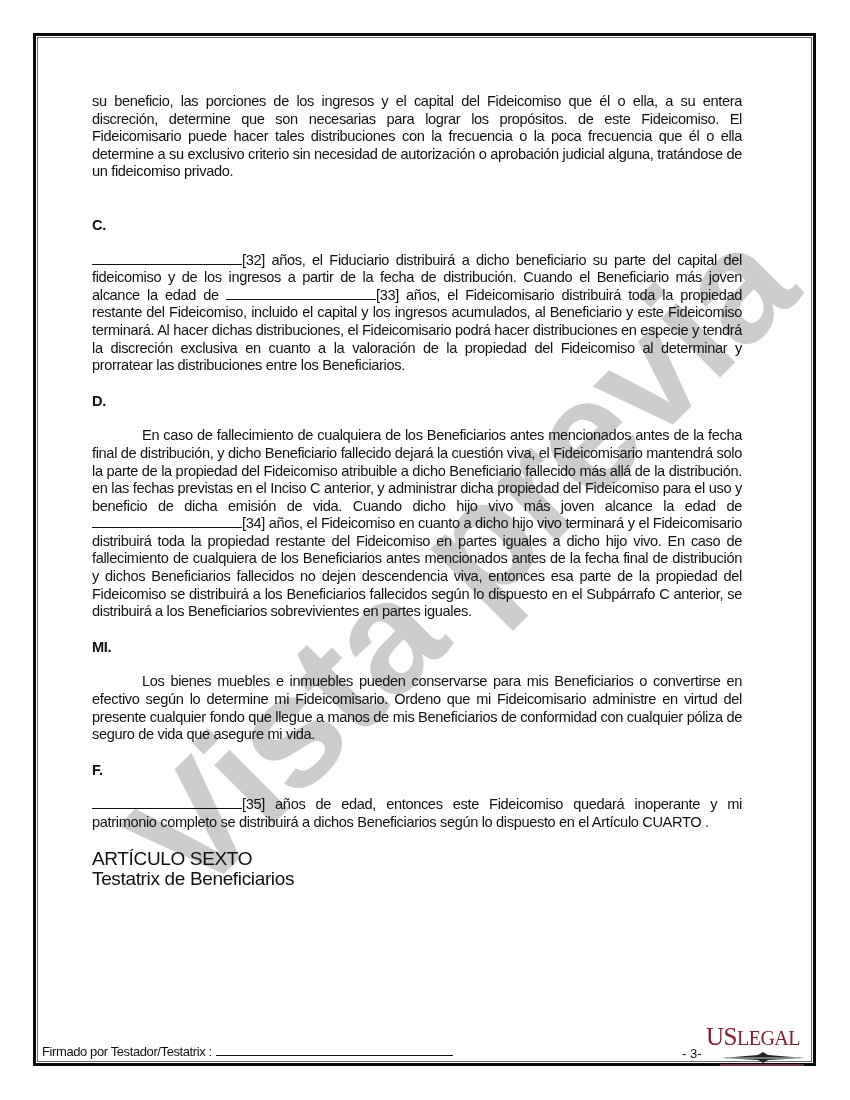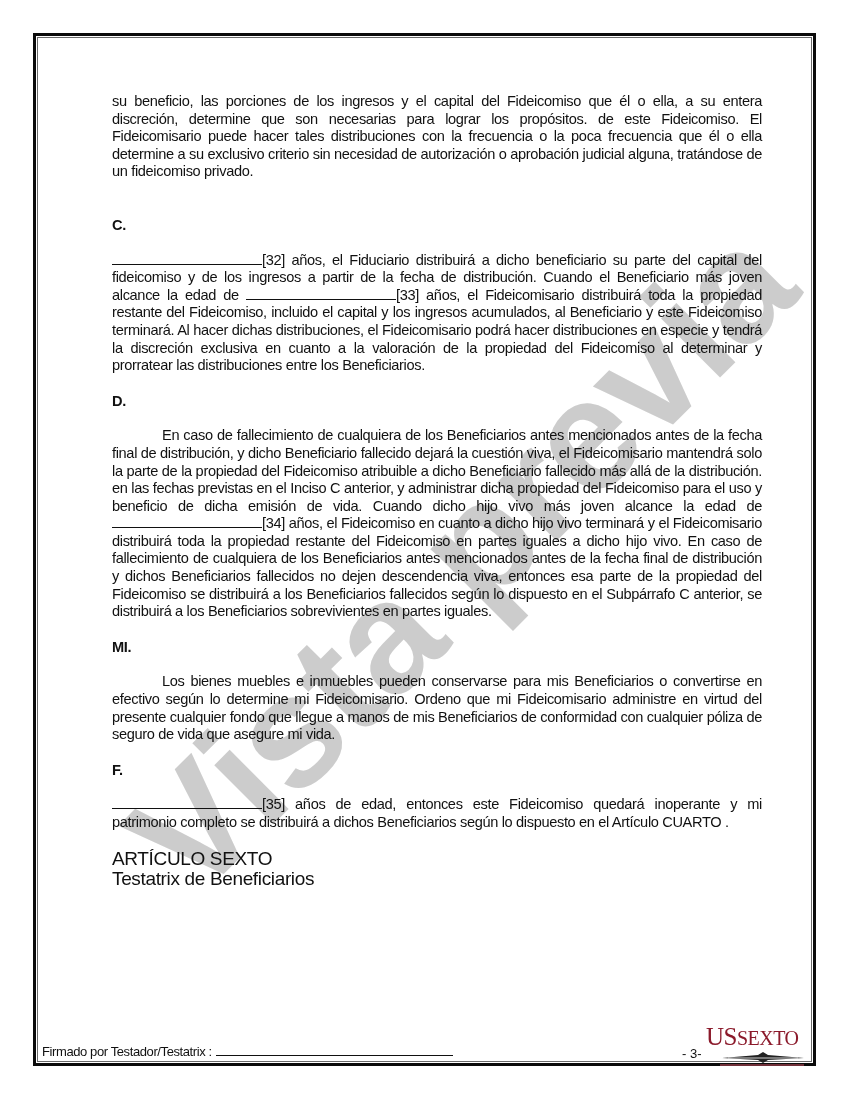--- a/index.html
+++ b/index.html
@@ -20,21 +20,21 @@
     left: 33px;
     top: 33px;
     width: 777px;
     height: 1027px;
     border: 3px solid #0a0a0a;
     box-shadow: inset 0 0 0 1px #ffffff, inset 0 0 0 2px #6a6a6a;
     box-sizing: content-box;
   }
   .content {
     position: absolute;
-    left: 112px;
+    left: 92px;
     top: 93px;
     width: 650px;
     font-size: 14.6px;
     line-height: 17.6px;
     letter-spacing: -0.35px;
     z-index: 2;
   }
   .content p {
     margin: 0;
     text-align: justify;
@@ -170,19 +170,19 @@
   <div style="height:14px"></div>
 </div>
 
 <div class="footer">
   <span>Firmado por Testador/Testatrix :</span><span class="sig-line"></span>
 </div>
 
 <div class="page-num">- 3-</div>
 
 <div class="logo">
-  <div class="logo-text"><span>US</span><span class="small-caps">SEXTO</span></div>
+  <div class="logo-text"><span>US</span><span class="small-caps">LEGAL</span></div>
   <svg class="logo-eagle" width="86" height="12" viewBox="0 0 86 12">
     <path d="M2 6 L38 3 L43 0 L48 3 L84 6 L48 8 L43 11 L38 8 Z" fill="#222"></path>
     <path d="M8 6 L78 6" stroke="#fff" stroke-width="0.8"></path>
   </svg>
   <div class="logo-tagline"></div>
 </div>
 
 </body></html>

